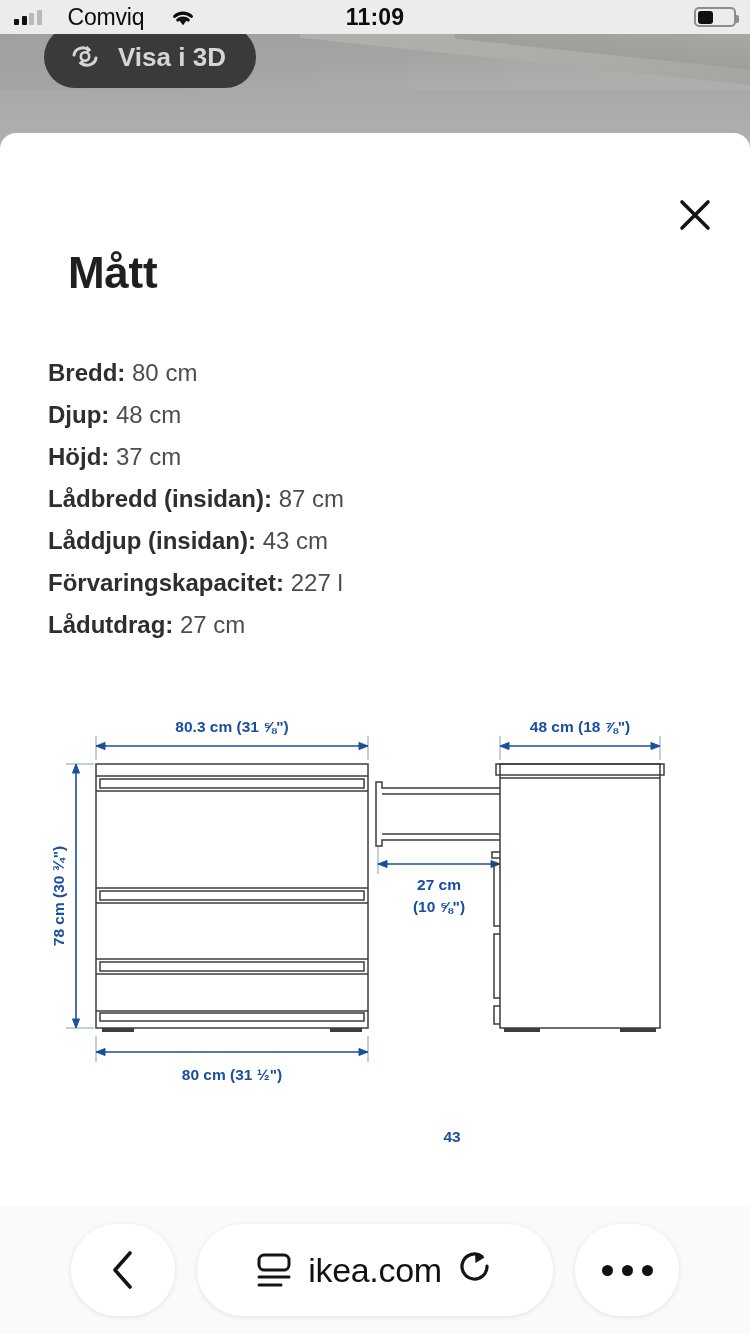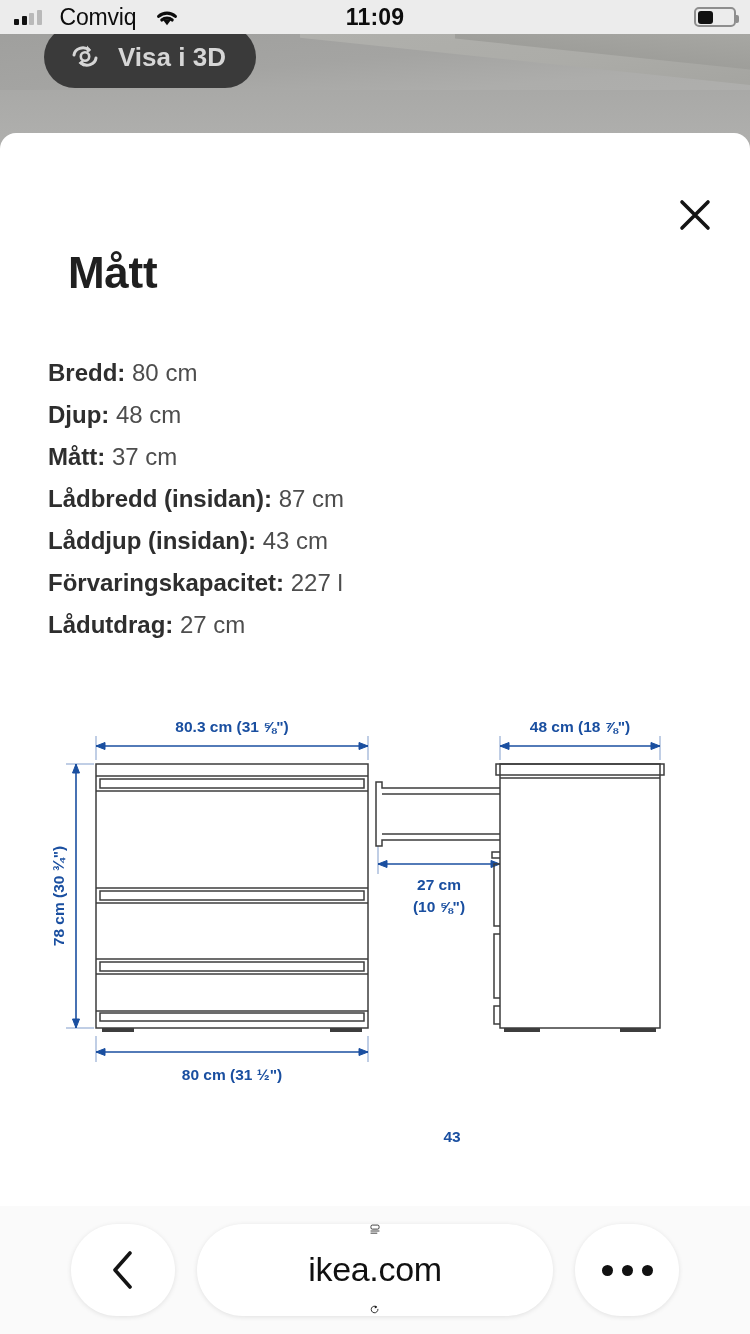--- a/index.html
+++ b/index.html
@@ -10,21 +10,21 @@
     overflow:hidden;
   }
   .phone { position:relative; width:750px; height:1334px; overflow:hidden; background:#fff; }
 
   
   .statusbar {
     position:absolute; top:0; left:0; width:750px; height:34px;
     background:#ececec; z-index:40;
     display:flex; align-items:center; padding:0 14px;
   }
-  .sb-left { display:flex; align-items:center; gap:18px; }
+  .sb-left { display:flex; align-items:center; gap:26px; }
   .bars { display:flex; align-items:flex-end; gap:2.5px; height:15px; }
   .bars i { display:block; width:5px; border-radius:1px; background:#111; }
   .bars i.b1 { height:6px; }
   .bars i.b2 { height:9px; }
   .bars i.b3 { height:12px; background:#b9b9b9; }
   .bars i.b4 { height:15px; background:#b9b9b9; }
   .carrier { font-size:23px; color:#0d0d0d; letter-spacing:-0.2px; }
   .wifi { width:26px; height:19px; display:block; }
   .sb-time {
     position:absolute; left:0; right:0; text-align:center;
@@ -101,21 +101,21 @@
     display:flex; align-items:center; justify-content:center; gap:22px;
   }
   .pillbtn {
     background:#ffffff; border-radius:46px;
     box-shadow:0 1px 5px rgba(0,0,0,0.10);
     display:flex; align-items:center; justify-content:center;
   }
   .btn-back { width:104px; height:92px; }
   .btn-more { width:104px; height:92px; }
   .url-pill {
-    width:356px; height:92px; gap:16px; padding:0 26px;flex-direction:column;
+    width:356px; height:92px; gap:16px; padding:0 26px;
   }
   .url-text { font-size:34px; color:#111; letter-spacing:-0.3px; }
   .dots { display:flex; gap:9px; }
   .dots i { width:11px; height:11px; border-radius:50%; background:#111; display:block; }
 </style>
 </head>
 <body>
 
 <div class="phone">
 
@@ -174,21 +174,21 @@
       <div class="specs">
         <div class="spec-row">
           <span class="k">Bredd:</span>
           <span class="v">80 cm</span>
         </div>
         <div class="spec-row">
           <span class="k">Djup:</span>
           <span class="v">48 cm</span>
         </div>
         <div class="spec-row">
-          <span class="k">Mått:</span>
+          <span class="k">Höjd:</span>
           <span class="v">37 cm</span>
         </div>
         <div class="spec-row">
           <span class="k">Lådbredd (insidan):</span>
           <span class="v">87 cm</span>
         </div>
         <div class="spec-row">
           <span class="k">Låddjup (insidan):</span>
           <span class="v">43 cm</span>
         </div>

